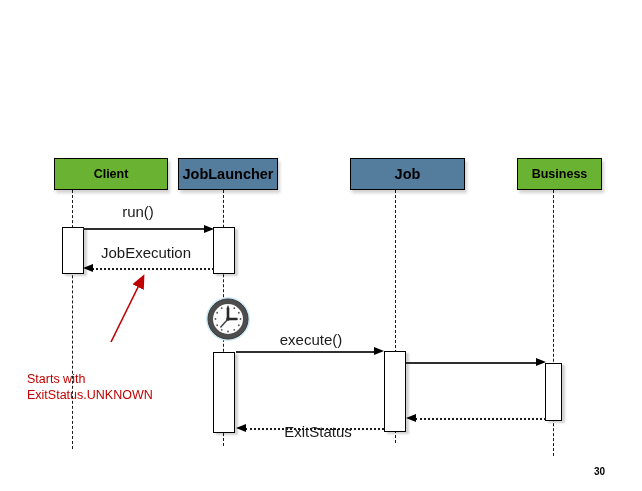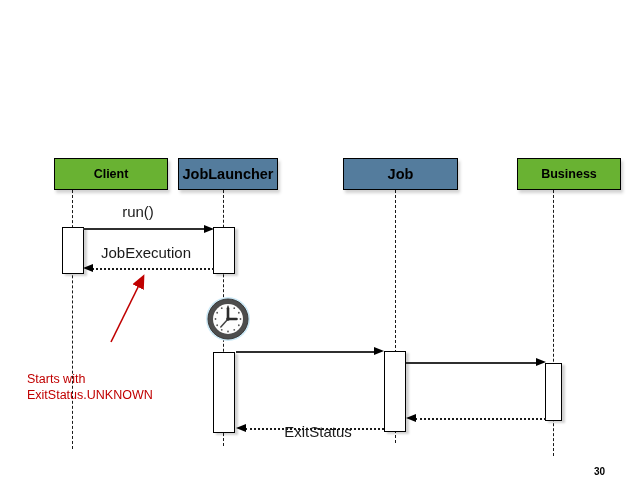--- a/index.html
+++ b/index.html
@@ -55,43 +55,44 @@
   <div class="lifeline" style="left:223px; top:190px; height:256px;"></div>
   <div class="lifeline" style="left:395px; top:190px; height:253px;"></div>
   <div class="lifeline" style="left:553px; top:190px; height:266px;"></div>
 
   <div class="actor green" style="left:32px;  width:114px;margin-left:22px;">
     <span>Client</span>
   </div>
   <div class="actor blue" style="left:178px; width:100px;">
     <span>JobLauncher</span>
   </div>
-  <div class="actor blue" style="left:343px; width:115px;">
+  <div class="actor blue" style="left:350px; width:115px;">
     <span>Job</span>
   </div>
-  <div class="actor green" style="left:517px; width:104px;">
+  <div class="actor green" style="left:517px; width:85px;">
     <span>Business</span>
   </div>
 
   <div class="bar" style="left:62px;  top:227px; width:20px; height:45px;"></div>
   <div class="bar" style="left:213px; top:227px; width:20px; height:45px;"></div>
   <div class="bar" style="left:213px; top:352px; width:20px; height:79px;"></div>
   <div class="bar" style="left:384px; top:351px; width:20px; height:79px;"></div>
   <div class="bar" style="left:545px; top:363px; width:15px; height:56px;"></div>
 
   <div class="msg-line" style="left:83px; top:228px; width:122px;"></div>
   <div class="head right" style="left:204px; top:225px;"></div>
   <div class="msg-label" style="left:98px; top:203px; width:80px;">run()</div>
 
   <div class="msg-line dotted" style="left:92px; top:268px; width:122px;"></div>
   <div class="head left" style="left:83px; top:264px;"></div>
   <div class="msg-label" style="left:86px; top:244px; width:120px;">JobExecution</div>
 
   <div class="msg-line" style="left:236px; top:351px; width:139px;"></div>
   <div class="head right" style="left:374px; top:347px;"></div>
+  <div class="msg-label" style="left:251px; top:331px; width:120px;">execute()</div>
 
   <div class="msg-line" style="left:406px; top:362px; width:131px;"></div>
   <div class="head right" style="left:536px; top:358px;"></div>
 
   <div class="msg-line dotted" style="left:415px; top:418px; width:131px;"></div>
   <div class="head left" style="left:406px; top:414px;"></div>
 
   <div class="msg-line dotted" style="left:245px; top:428px; width:139px;"></div>
   <div class="head left" style="left:236px; top:424px;"></div>
   <div class="msg-label" style="left:258px; top:403px; width:120px;margin-top:20px;">ExitStatus</div>

